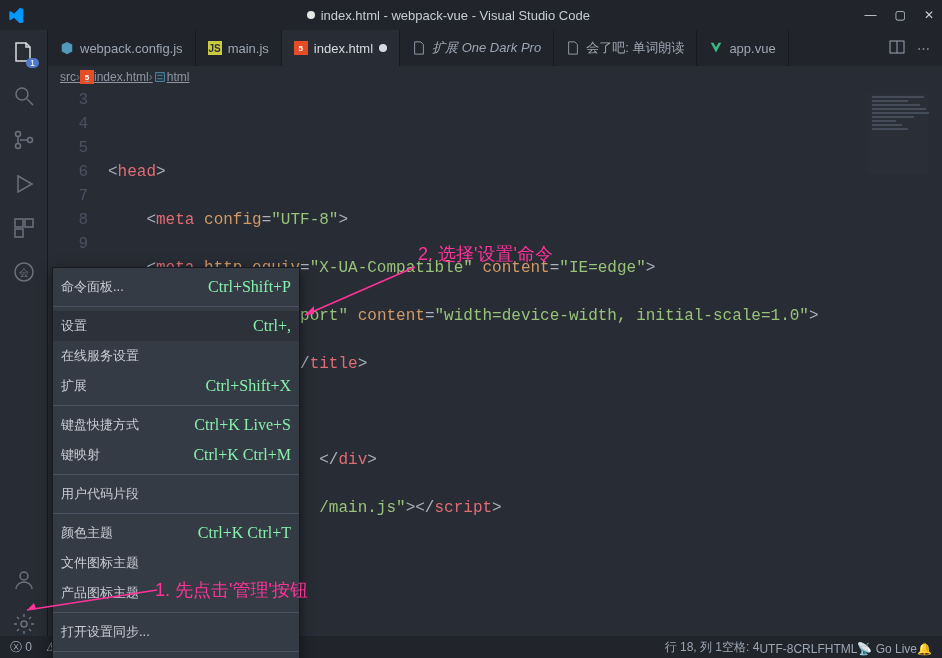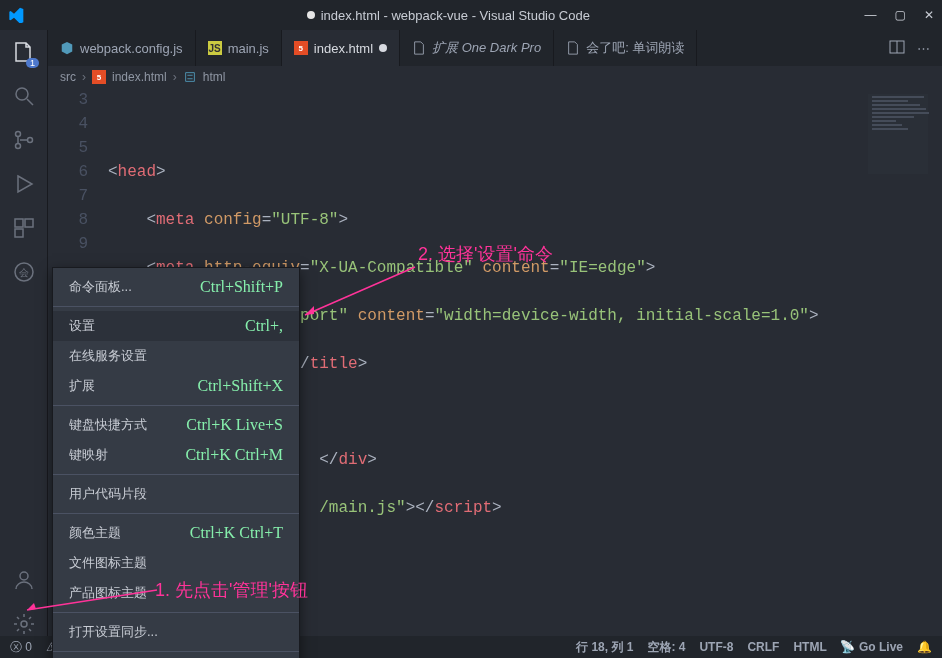--- a/index.html
+++ b/index.html
@@ -28,43 +28,43 @@
 .activitybar .spacer { flex: 1; }
 .activitybar .badge { position: absolute; background: #4d78cc; color: #fff; font-size: 9px; border-radius: 8px; padding: 0 4px; top: 28px; left: 26px; }
 
 .tabs-row { position: absolute; left: 48px; right: 0; top: 30px; height: 36px; background: #21252b; display: flex; align-items: stretch; }
 .tab { display: flex; align-items: center; gap: 6px; padding: 0 12px; color: #9da5b4; cursor: pointer; border-right: 1px solid #181a1f; font-size: 13px; }
 .tab.active { background: #282c34; color: #d7dae0; }
 .tab .tab-dot { width: 8px; height: 8px; border-radius: 50%; background: #d7dae0; display: inline-block; }
 .tab-icon { width: 14px; height: 14px; display: inline-block; }
 .tabs-right { margin-left: auto; display: flex; align-items: center; gap: 12px; padding: 0 12px; color: #9da5b4; }
 
-.breadcrumbs { position: absolute; left: 48px; right: 0; top: 66px; height: 22px; background: #282c34; display: flex; align-items: center; gap: 6px; padding-left: 12px; color: #8f96a3; font-size: 12px; }
+.breadcrumbs { position: absolute; left: 48px; right: 0; top: 66px; height: 22px; background: #282c34; display: flex; align-items: center; padding-left: 12px; color: #8f96a3; font-size: 12px; text-decoration: underline; }
 .breadcrumbs .chev { color: #6b717d; }
 
 .editor { position: absolute; left: 48px; right: 0; top: 88px; bottom: 22px; background: #282c34; font-family: Consolas, "Courier New", monospace; font-size: 16px; }
 .gutter { position: absolute; left: 0; top: 0; bottom: 0; width: 60px; text-align: right; padding-right: 20px; color: #495162; line-height: 24px; }
 .code-area { position: absolute; left: 60px; right: 60px; top: 0; line-height: 24px; white-space: pre; }
 .p-tag { color: #e06c75; }
 .p-attr { color: #d19a66; }
 .p-str { color: #98c379; }
 .p-punct { color: #abb2bf; }
 .p-bracket { color: #abb2bf; }
 
 .minimap { position: absolute; right: 14px; top: 6px; width: 60px; height: 80px; background: linear-gradient(#2c313a, #2c313a); opacity: 0.6; }
 .minimap .mm-line { height: 2px; margin: 2px 4px; background: #596273; }
 
 .context-menu { position: absolute; left: 52px; top: 267px; width: 248px; background: #353b45; border: 1px solid #181a1f; box-shadow: 0 4px 12px rgba(0,0,0,0.5); padding: 4px 0; z-index: 50; font-size: 13px; }
-.context-menu .mi { display: flex; justify-content: space-between; align-items: center; padding: 6px 16px; color: #c8ccd4; cursor: pointer; }
+.context-menu .mi { display: flex; justify-content: space-between; align-items: center; padding: 6px 8px; color: #c8ccd4; cursor: pointer; }
 .context-menu .mi.hover { background: #2c313a; }
 .context-menu .sep { height: 1px; background: #4b5263; margin: 4px 0; }
 .context-menu .kb { color: #86efac; font-size: 16px; font-family: Liberation Serif, serif; }
 
 .statusbar { position: absolute; left: 0; right: 0; bottom: 0; height: 22px; background: #21252b; color: #9da5b4; display: flex; align-items: center; font-size: 12px; padding: 0 10px; gap: 14px; }
-.statusbar .right { margin-left: auto; display: flex; gap: 14px; align-items: center; font-weight: bold; }
+.statusbar .right { margin-left: auto; display: flex; align-items: flex-end; }
 
 .annotation { position: absolute; color: #ff3399; font-size: 18px; font-weight: 500; z-index: 60; }
 .arrow-line { position: absolute; z-index: 55; }
 </style>
 </head>
 <body>
 
 <div class="titlebar">
   <svg class="logo" viewBox="0 0 24 24">
       <path fill="#0098ff" d="M23 3l-5-2-9 9-5-4-2 1v12l2 1 5-4 9 9 5-2V3z"></path>
@@ -154,20 +154,26 @@
     <svg class="tab-icon" viewBox="0 0 16 16">
         <path fill="none" stroke="#9da5b4" d="M3 1h7l3 3v11H3z"></path>
       </svg>
     <span style="font-style:italic">扩展 One Dark Pro</span>
   </div>
   <div class="tab">
     <svg class="tab-icon" viewBox="0 0 16 16">
         <path fill="none" stroke="#9da5b4" d="M3 1h7l3 3v11H3z"></path>
       </svg>
     <span>会了吧: 单词朗读</span>
+  </div>
+  <div class="tab">
+    <svg class="tab-icon" viewBox="0 0 16 16">
+        <path fill="#41b883" d="M2 2l6 11 6-11h-3l-3 5-3-5z"></path>
+      </svg>
+    <span>app.vue</span>
   </div>
   <div class="tabs-right">
     <span><svg width="16" height="16" viewBox="0 0 16 16">
           <rect x="1" y="2" width="14" height="12" fill="none" stroke="currentColor"></rect>
           <line x1="8" y1="2" x2="8" y2="14" stroke="currentColor"></line>
         </svg></span>
     <span>⋯</span>
   </div>
 </div>
 

